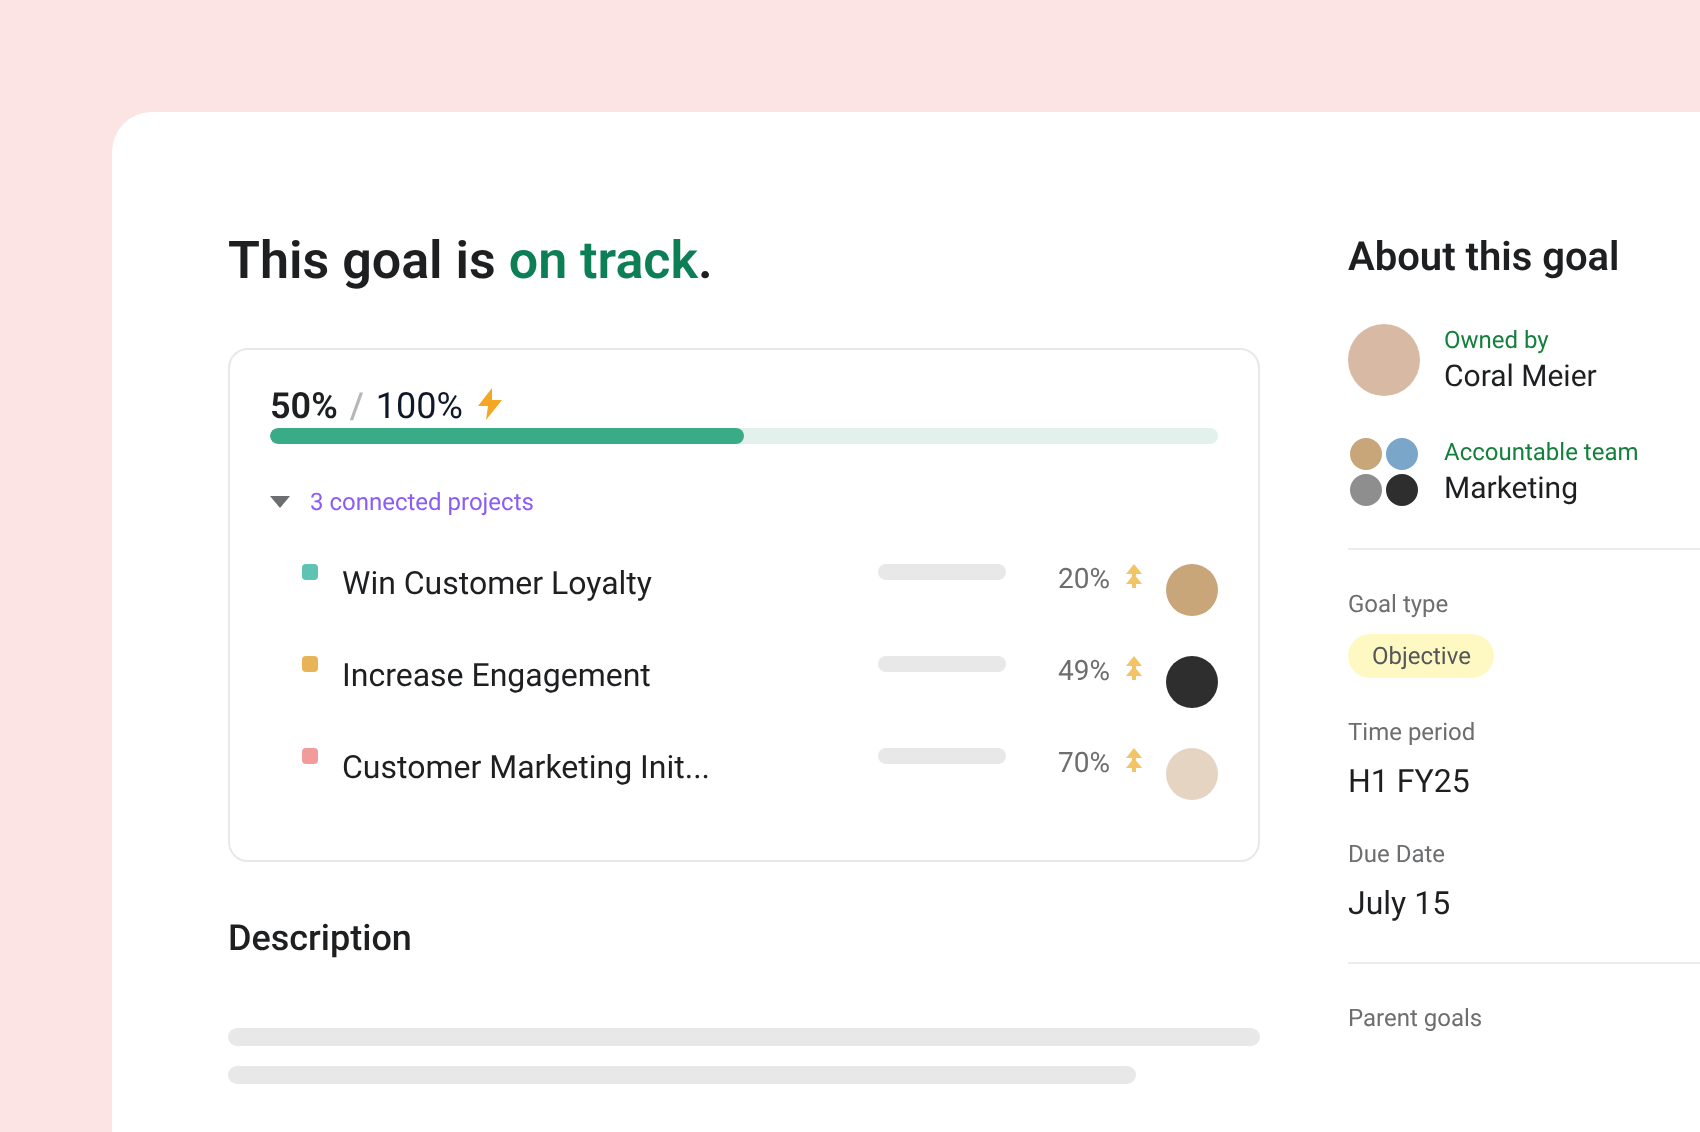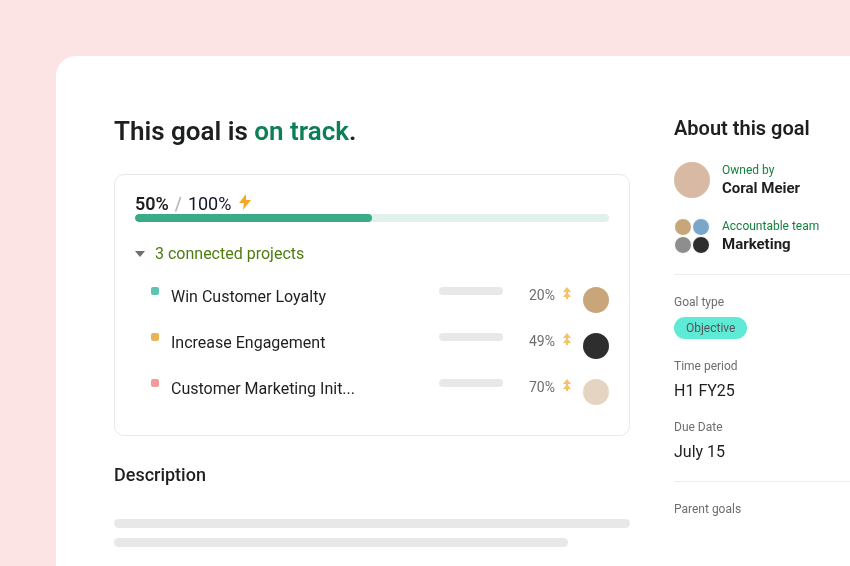--- a/index.html
+++ b/index.html
@@ -64,22 +64,22 @@
     margin-bottom: 22px;
   }
   .bar-inner {
     height: 100%;
     background: #3aab87;
     border-radius: 4px;
   }
   .connected-row {
     display: flex;
     align-items: center;
-    color: #4d7c0f;
-    font-size: 16px;
+    color: #8b5cf6;
+    font-size: 12px;
     margin-bottom: 14px;
     cursor: pointer;
   }
   .caret {
     width: 0; height: 0;
     border-left: 5px solid transparent;
     border-right: 5px solid transparent;
     border-top: 6px solid #6d6e6f;
     margin-right: 10px;
   }
@@ -170,38 +170,38 @@
     margin-bottom: 20px;
   }
   .owner-avatar {
     width: 36px; height: 36px;
     border-radius: 50%;
     margin-right: 12px;
     display: flex; align-items: center; justify-content: center;
     font-size: 13px; font-weight: 600; color: #fff;
   }
   .owner-label { font-size: 12px; color: #15803d; margin-bottom: 2px; }
-  .owner-name { font-size: 15px; font-weight: 700; color: #1e1f21; }
+  .owner-name { font-size: 15px; font-weight: 400; color: #1e1f21; }
   .team-avatars {
     position: relative;
     width: 36px; height: 36px;
     margin-right: 12px;
   }
   .team-avatars .mini {
     position: absolute;
     width: 18px; height: 18px;
     border-radius: 50%;
     border: 1.5px solid #fff;
   }
   .divider { height: 1px; background: #ededed; margin: 10px 0 20px 0; }
   .meta-label { font-size: 12px; color: #6d6e6f; margin-bottom: 8px; }
   .meta-value { font-size: 16px; color: #1e1f21; margin-bottom: 20px; }
   .pill {
     display: inline-block;
-    background: #5eead4;
+    background: #fef9c3;
     color: #55565a;
     font-size: 12px;
     padding: 4px 12px;
     border-radius: 12px;
     margin-bottom: 20px;
   }
 </style>
 </head>
 <body>
 

